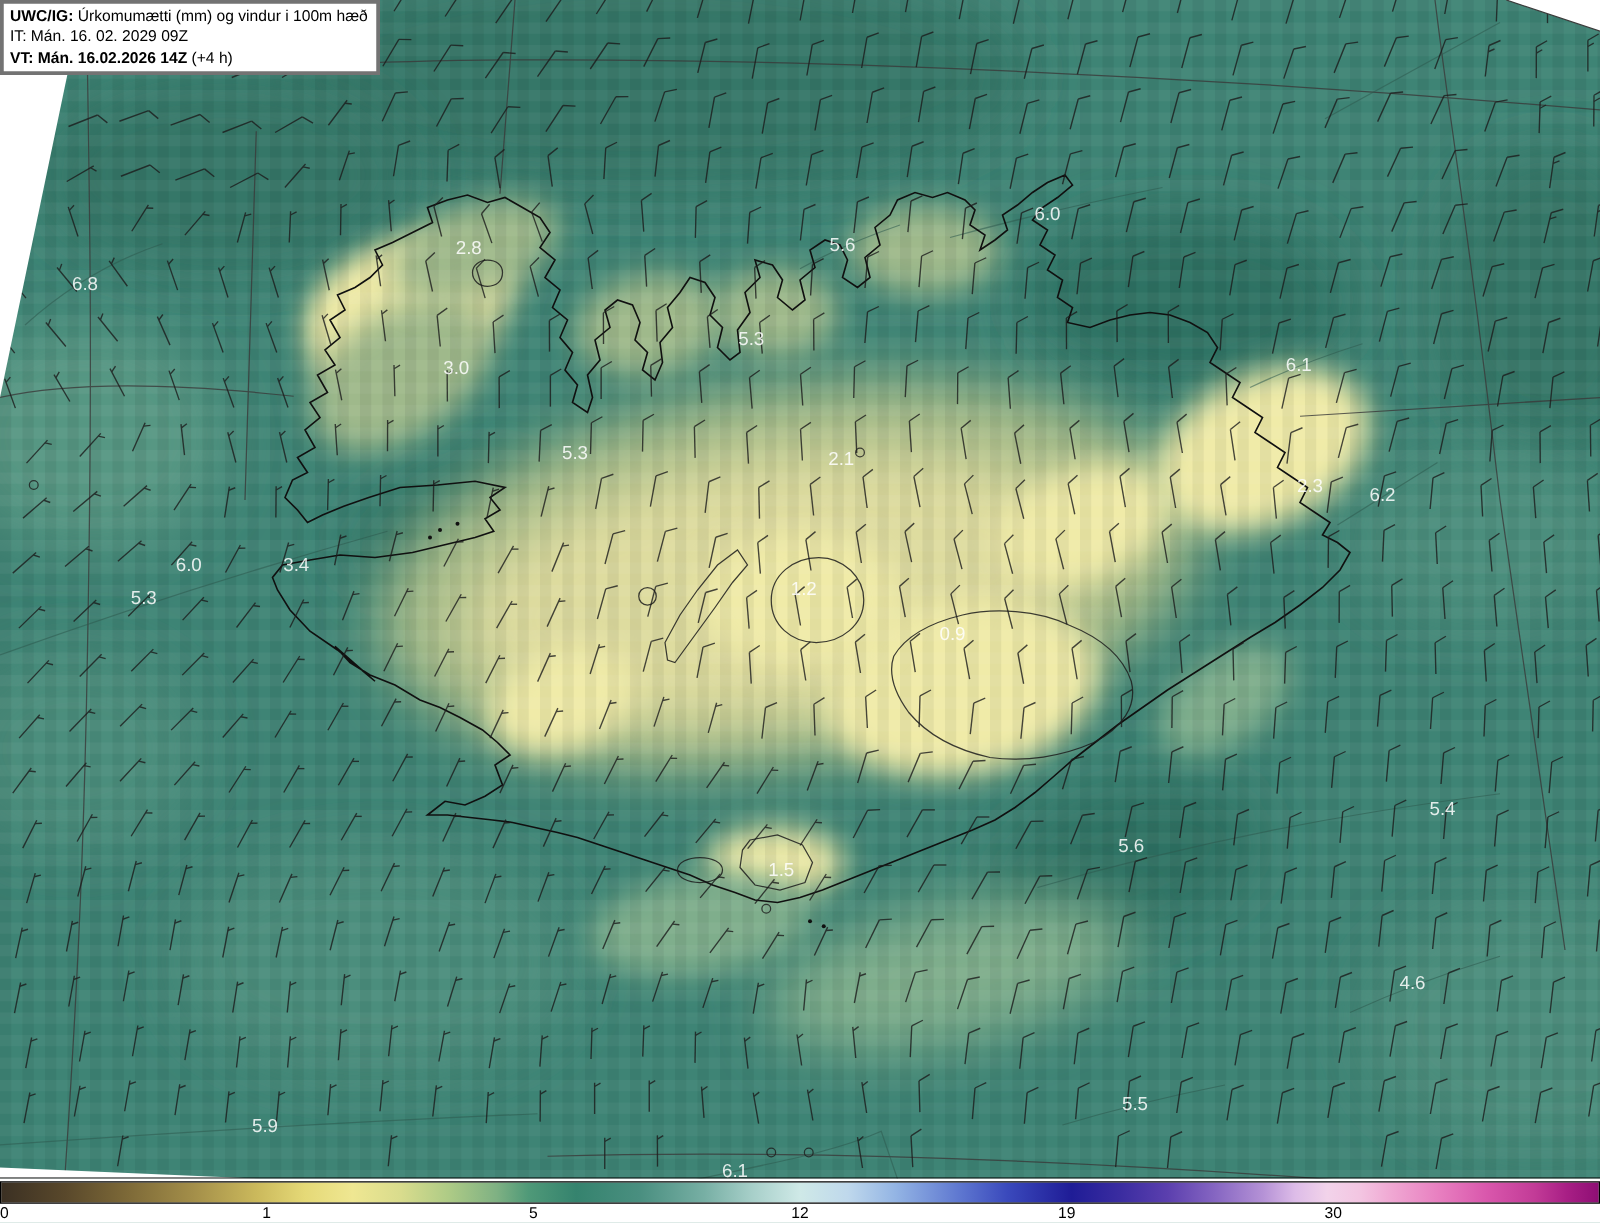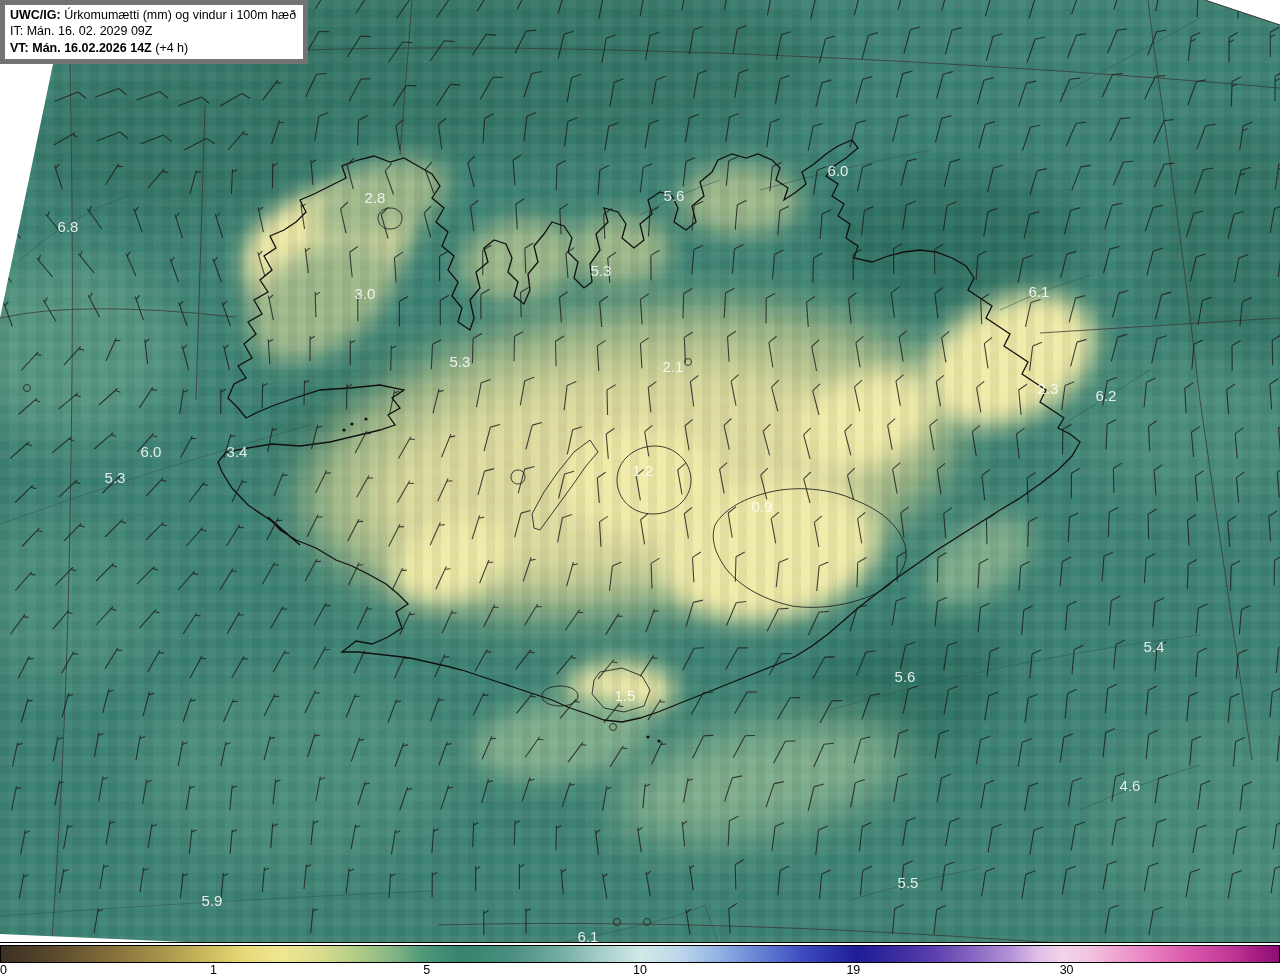--- a/index.html
+++ b/index.html
@@ -1,21 +1,21 @@
 <!DOCTYPE html>
 <html><head>
 <meta charset="utf-8">
 <style>
   html,body{margin:0;padding:0;background:#fff;}
   #stage{position:relative;width:1280px;height:978px;overflow:hidden;
          font-family:"Liberation Sans","DejaVu Sans",sans-serif;background:#fff;}
   #map-wrap{position:absolute;left:0;top:0;width:1280px;height:943px;}
   #map-svg{display:block;width:1280px;height:943px;}
   
-  #title-box{position:absolute;left:0;top:0;background:#fff;border:5px solid #737373;
+  #title-box{position:absolute;left:0;top:0;background:#fff;border:3px solid #737373;
              padding:2px 7px 3px 5px;font-size:12.5px;line-height:1.3;color:#000;z-index:5;min-width:255px;}
   #title-box .b{font-weight:bold;}
   
   #colorbar{position:absolute;left:0;top:943px;width:1280px;height:35px;background:#fff;}
   #cbar-gradient{position:absolute;left:0px;top:2px;width:1278px;height:16px;border:1px solid #000;}
   #cbar-ticks{position:absolute;left:0;top:20px;width:1280px;height:15px;font-size:12.5px;color:#000;}
   .cbar-tick{position:absolute;top:0;transform:translateX(-50%);}
   .cbar-tick.first{transform:none;}
   .cbar-tick.last{transform:translateX(-100%);}
   .maplabel{fill:#fff;fill-opacity:.85;font-size:15px;font-family:"Liberation Sans","DejaVu Sans",sans-serif;}
@@ -1583,20 +1583,20 @@
   <div>IT: Mán. 16. 02. 2029 09Z</div>
   <div><span class="b">VT: Mán. 16.02.2026 14Z</span><span> (+4 h)</span></div>
 </div>
 
 <div id="colorbar">
   <div id="cbar-gradient" style="background: linear-gradient(to right, rgb(59, 48, 35) 0%, rgb(89, 72, 43) 4%, rgb(126, 106, 56) 8%, rgb(163, 142, 73) 12%, rgb(203, 185, 92) 16%, rgb(229, 217, 119) 19%, rgb(239, 231, 146) 22%, rgb(217, 220, 141) 25%, rgb(174, 203, 134) 28%, rgb(127, 177, 131) 31%, rgb(79, 153, 120) 33%, rgb(53, 131, 110) 36%, rgb(74, 143, 128) 40%, rgb(119, 175, 164) 44%, rgb(167, 207, 201) 47%, rgb(207, 233, 231) 50%, rgb(191, 216, 236) 53%, rgb(147, 180, 228) 56%, rgb(94, 119, 208) 60%, rgb(58, 73, 188) 63%, rgb(31, 28, 150) 67%, rgb(58, 44, 160) 70%, rgb(91, 63, 174) 73%, rgb(134, 102, 194) 76%, rgb(181, 146, 214) 79%, rgb(221, 188, 232) 81%, rgb(242, 211, 234) 83%, rgb(243, 198, 226) 85%, rgb(240, 168, 211) 87%, rgb(232, 127, 192) 90%, rgb(217, 87, 172) 93%, rgb(194, 59, 151) 96%, rgb(168, 31, 133) 98%, rgb(142, 14, 116) 100%);"></div>
   <div id="cbar-ticks">
         <span class="cbar-tick first" style="left: 0%;">0</span>
         <span class="cbar-tick" style="left: 16.67%;">1</span>
         <span class="cbar-tick" style="left: 33.33%;">5</span>
-        <span class="cbar-tick" style="left: 50%;">10</span>
+        <span class="cbar-tick" style="left: 50%;">12</span>
         <span class="cbar-tick" style="left: 66.67%;">19</span>
         <span class="cbar-tick" style="left: 83.33%;">30</span>
         <span class="cbar-tick last" style="left: 100%; margin-top: 36px;">50</span>
       </div>
 </div>
 
 </div>
 
 </body></html>

